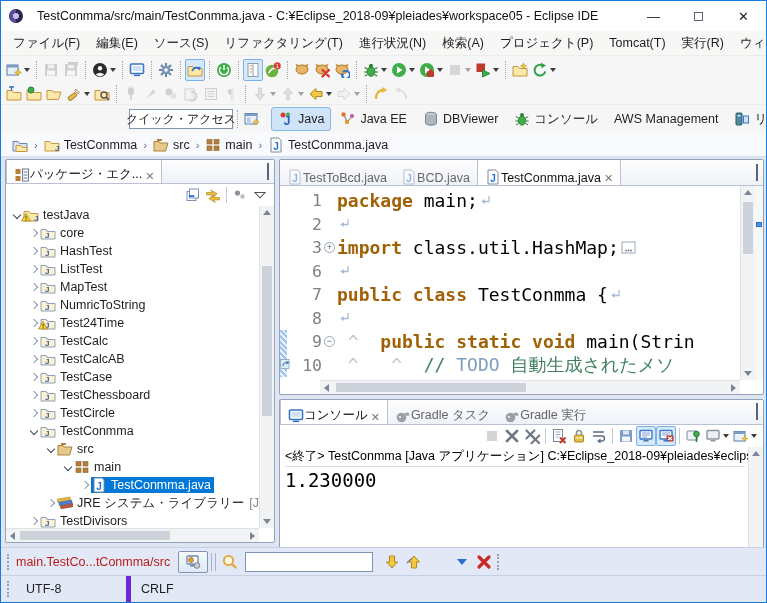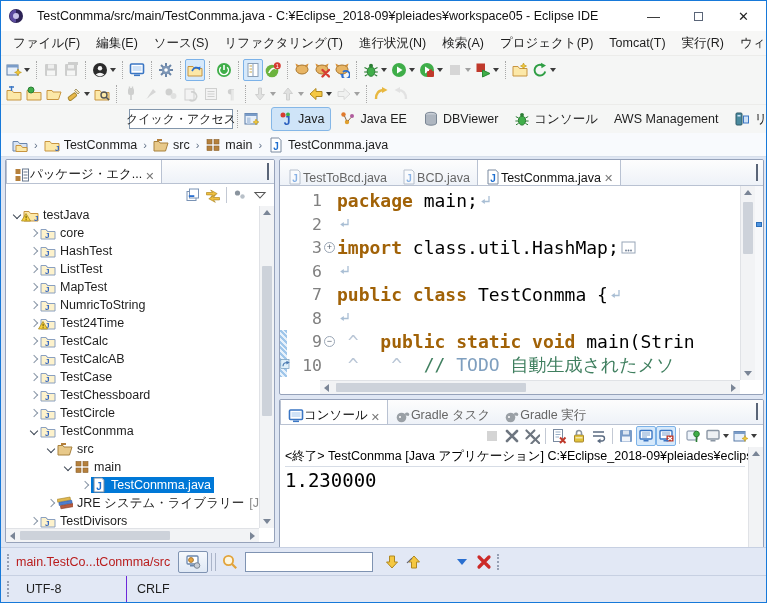--- a/index.html
+++ b/index.html
@@ -104,21 +104,21 @@
   #jump-btn { width:30px; height:22px; margin-left:8px; border:1px solid #7f93b2; border-radius:2px; background:linear-gradient(#f6f9fd,#dfe8f5); display:inline-flex; align-items:center; justify-content:center; }
   .vline2 { width:1px; height:18px; background:#aab4c8; margin:0 3px; }
   #search-combo { width:128px; height:20px; background:#fff; border:1px solid #7f93b2; display:inline-flex; align-items:center; margin-left:4px; }
   #search-input { flex:1; border:none; outline:none; height:100%; font-size:12px; padding:0 4px; background:transparent; }
   #combo-chev { width:7px; height:7px; border-right:1.4px solid #667; border-bottom:1.4px solid #667; transform:rotate(45deg); margin-right:5px; margin-top:-3px; }
   .jbtn { display:inline-flex; align-items:center; justify-content:center; width:22px; height:22px; }
   #opts-tri { width:0; height:0; border-left:5px solid transparent; border-right:5px solid transparent; border-top:6px solid #2a6fd0; }
   #status-row { position:absolute; top:574px; left:0; right:0; height:27px; background:#e2e8f5; border-top:1px solid #c7d0e2; display:flex; align-items:center; }
   .status-cell { display:flex; align-items:center; height:100%; padding:0 10px; }
   #status-enc { width:110px; }
-  #status-eol { border-left:1px solid #6d28d9; width:120px; }
+  #status-eol { border-left:5px solid #6d28d9; width:120px; }
 </style>
 </head>
 <body>
 
 <div id="window">
 
   <div id="titlebar">
     <span class="icn" id="app-icon">
         <svg width="16" height="16" viewBox="0 0 16 16">
           <circle cx="8" cy="8" r="7" fill="#2c2255"></circle>

